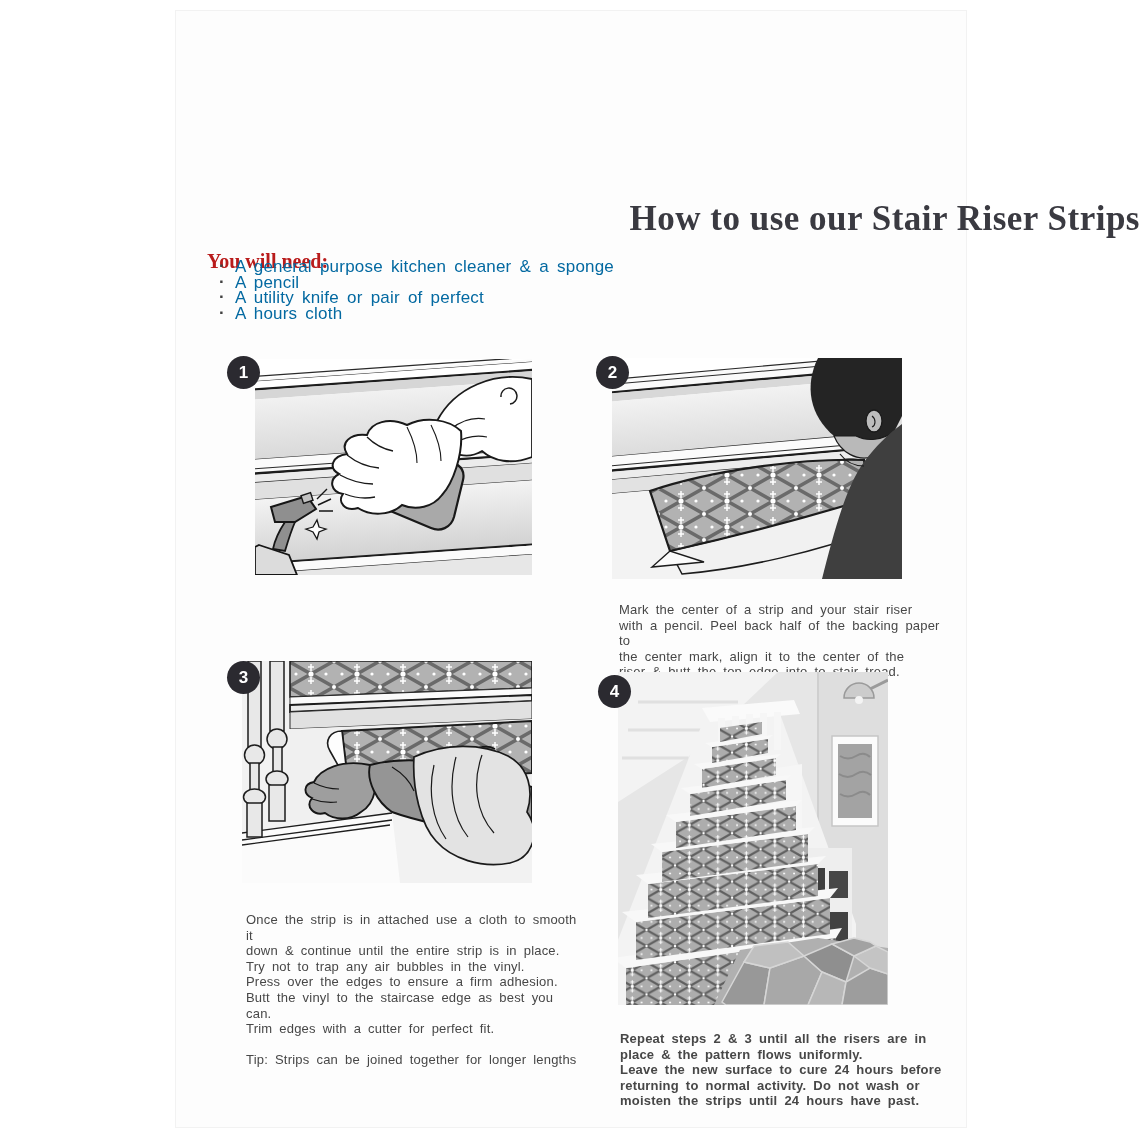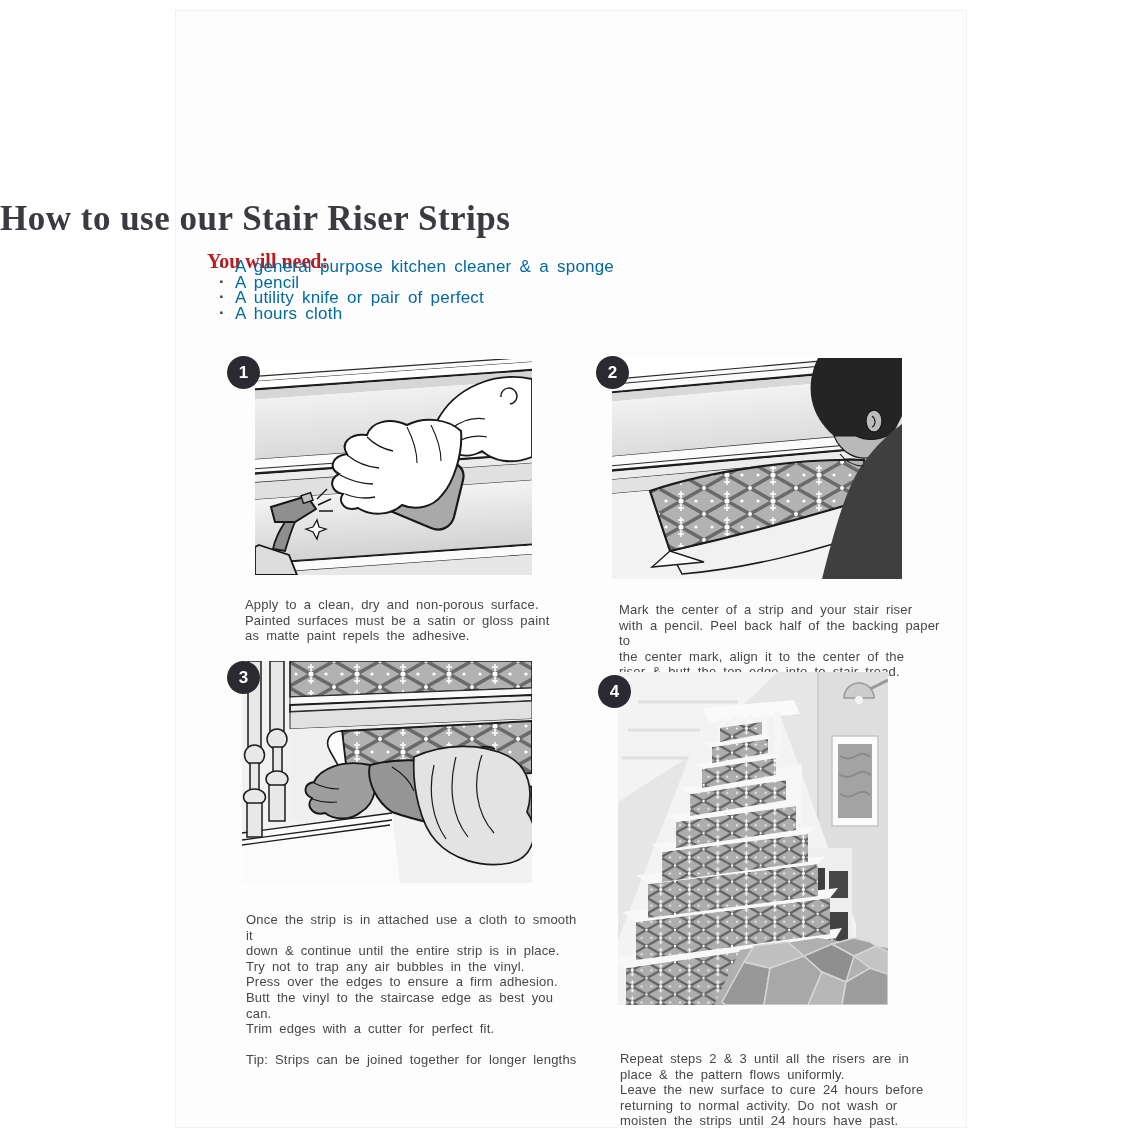--- a/index.html
+++ b/index.html
@@ -5,21 +5,21 @@
   html,body{margin:0;padding:0;}
   body{
     width:1140px;height:1140px;position:relative;background:#ffffff;
     font-family:"Liberation Sans",sans-serif;overflow:hidden;
   }
   .sheet{
     position:absolute;left:175px;top:10px;width:792px;height:1118px;
     background:#fdfdfd;border:1px solid #f2f2f2;box-sizing:border-box;
   }
   .doc-title{
-    position:absolute;left:0;top:176px;width:1140px;text-align:left;
+    position:absolute;left:0;top:176px;width:1140px;text-align:right;
     font-family:"Liberation Serif",serif;font-weight:700;font-size:35px;
     color:#3a3a41;letter-spacing:.5px;
   }
   .need-heading{
     position:absolute;left:207px;top:233px;
     font-family:"Liberation Serif",serif;font-weight:700;font-size:20px;
     color:#b91c1c;
   }
   .need-list{
     position:absolute;left:218px;top:259px;margin:0;padding:0;list-style:none;
@@ -46,21 +46,21 @@
   #panel1 .caption{left:18px;top:228px;width:305px;}
   #panel2{left:596px;top:356px;width:345px;height:300px;}
   #panel2 .illus{left:16px;top:2px;width:290px;height:221px;}
   #panel2 .caption{left:23px;top:233px;width:335px;}
   #panel3{left:227px;top:661px;width:350px;height:370px;}
   #panel3 .illus{left:15px;top:0px;width:290px;height:222px;}
   #panel3 .caption{left:19px;top:238px;width:335px;}
   #panel4{left:598px;top:672px;width:345px;height:445px;}
   #panel4 .badge{top:3px;}
   #panel4 .illus{left:20px;top:0px;width:270px;height:333px;}
-  #panel4 .caption{left:22px;top:366px;width:325px;}
+  #panel4 .caption{left:22px;top:346px;width:325px;font-weight:bold;}
 </style>
 </head>
 <body>
 
 <div class="sheet"></div>
 
 <h1 class="doc-title">How to use our Stair Riser Strips</h1>
 
 <h2 class="need-heading">You will need:</h2>
 <ul class="need-list">
@@ -119,23 +119,20 @@
       <path d="M152 68 C 158 80 162 92 162 104 M176 66 C 182 78 186 90 186 102" fill="none" stroke="#191919" stroke-width="1.1"></path>
 
       <path d="M16 148 L52 137 L61 150 L40 163 L20 163 Z" fill="#8f8f8f" stroke="#161616" stroke-width="2"></path>
       <rect x="47" y="135" width="10" height="8" transform="rotate(-18 52 139)" fill="#c2c2c2" stroke="#161616" stroke-width="1.4"></rect>
       <path d="M30 163 C 24 172 20 180 18 190 L 30 192 C 33 182 36 172 40 163 Z" fill="#8f8f8f" stroke="#161616" stroke-width="1.8"></path>
       <path d="M4 186 L34 196 L42 216 L0 216 L0 188 Z" fill="#dcdcdc" stroke="#161616" stroke-width="1.8"></path>
       <path d="M63 146 L76 140 M64 152 L78 152 M62 140 L72 130" stroke="#161616" stroke-width="1.4"></path>
       <path d="M58 168 l4 -7 l2 7 l7 2 l-7 3 l-2 7 l-4 -7 l-7 -3 Z" fill="#ffffff" stroke="#161616" stroke-width="1.3"></path>
     </svg>
   </div>
-  <p class="caption">Apply to a clean, dry and non-porous surface.
-Painted surfaces must be a satin or gloss paint
-as matte paint repels the adhesive.</p>
 </section>
 
 <section class="panel" id="panel2">
   <div class="badge">2</div>
   <div class="illus">
     <svg viewBox="0 0 290 221" width="290" height="221">
       <defs>
         <linearGradient id="g2a" x1="0" y1="0" x2="0" y2="1">
           <stop offset="0" stop-color="#f2f2f2"></stop>
             <stop offset="1" stop-color="#dcdcdc"></stop>

